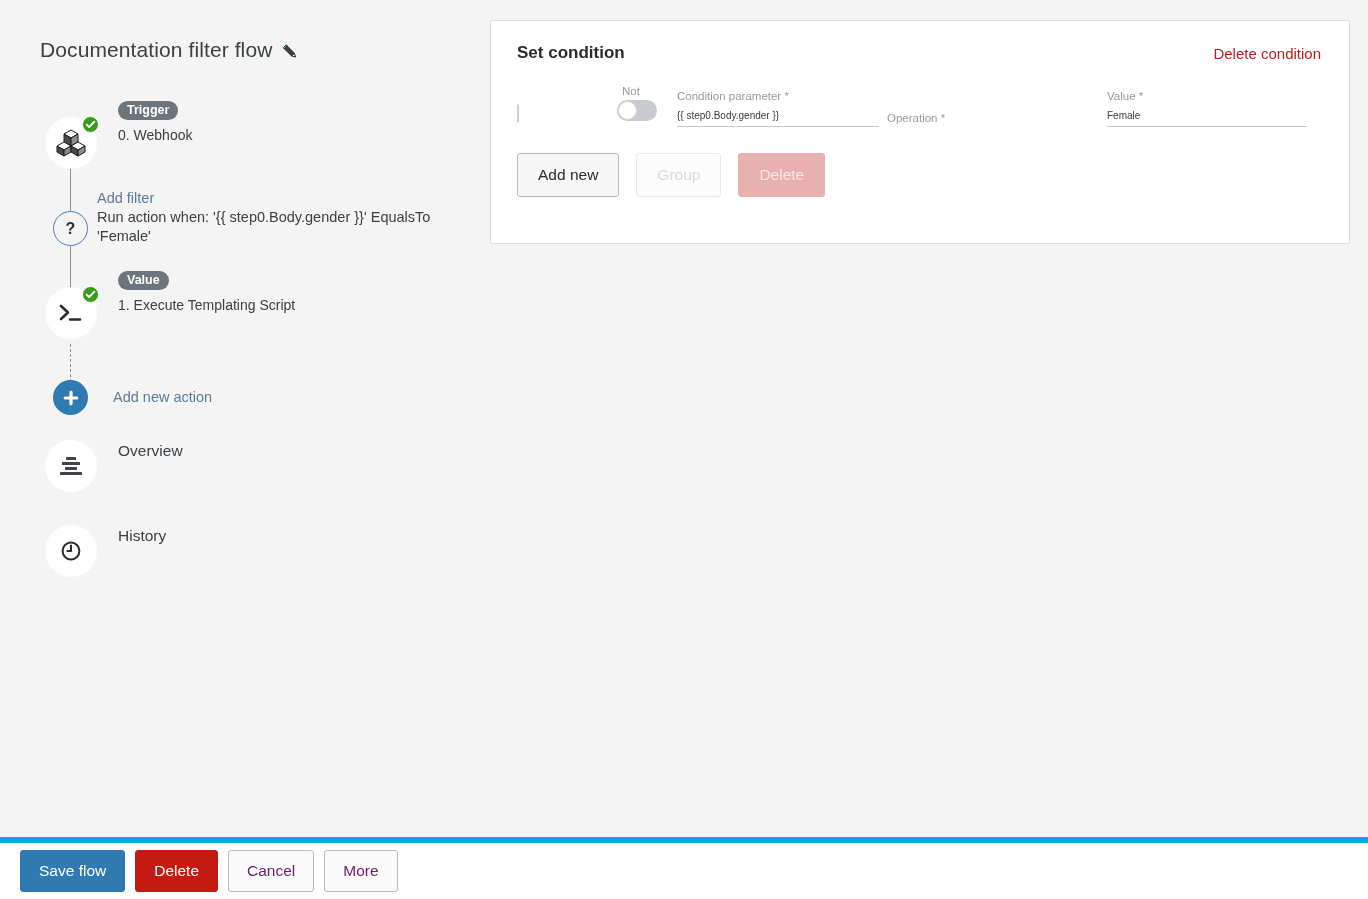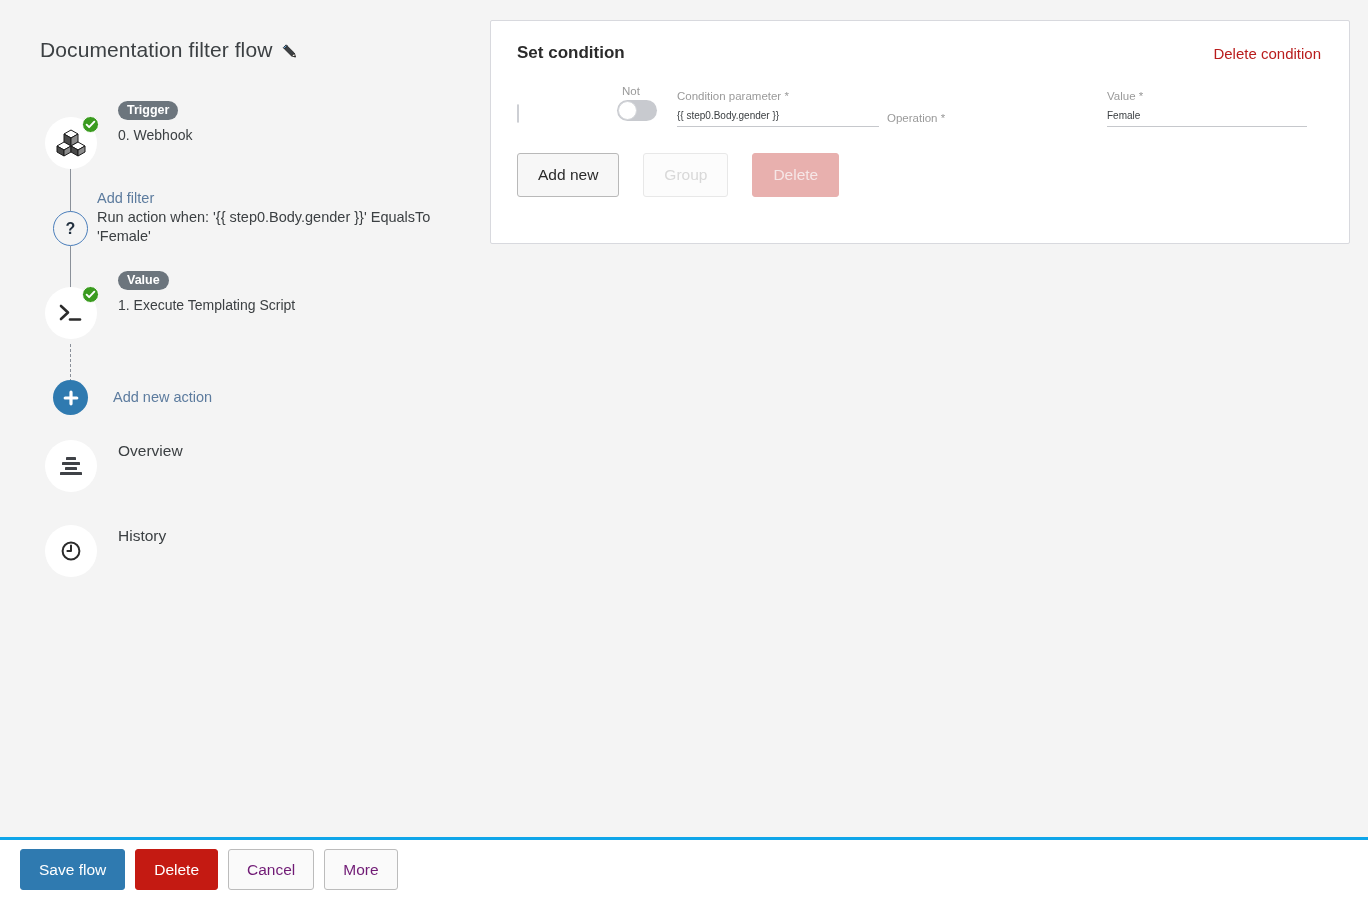--- a/index.html
+++ b/index.html
@@ -154,21 +154,21 @@
   .select-wrap .caret {
     position: absolute; right: 4px; bottom: 10px;
     width: 0; height: 0;
     border-left: 5px solid transparent;
     border-right: 5px solid transparent;
     border-top: 6px solid #4d4d4d;
     pointer-events: none;
   }
 
   .panel-btns {
-    display: flex; gap: 24px; padding: 26px 26px 0 26px;
+    display: flex; gap: 17px; padding: 26px 26px 0 26px;
   }
   .btn {
     font-family: "Liberation Sans", sans-serif;
     font-size: 15.5px; line-height: 1;
     padding: 13px 20px; border-radius: 3px;
     cursor: pointer; border: 1px solid transparent;
   }
   .btn-default {
     background: #f7f7f7; border-color: #b9b9b9; color: #2b2b2b;
   }
@@ -177,21 +177,21 @@
   }
   .btn-danger-light {
     background: #e8b0ae; border-color: #e8b0ae; color: #f6e7e7;
   }
 
   
   .bottom-bar {
     position: absolute; left: 0; bottom: 0;
     width: 1368px; height: 62px;
     background: #ffffff;
-    border-top: 3px solid #0ea5e9;
+    border-top: 6px solid #0ea5e9;
     display: flex; align-items: center; gap: 10px;
     padding-left: 20px;
   }
   .btn-primary { background: #2f7ab0; border-color: #2f7ab0; color: #ffffff; }
   .btn-danger { background: #c41a12; border-color: #c41a12; color: #ffffff; }
   .btn-light { background: #fafafa; border-color: #bcbcbc; color: #701a75; }
   .bottom-bar .btn { padding: 12px 18px; font-size: 15.5px; }
 </style>
 </head>
 <body>

